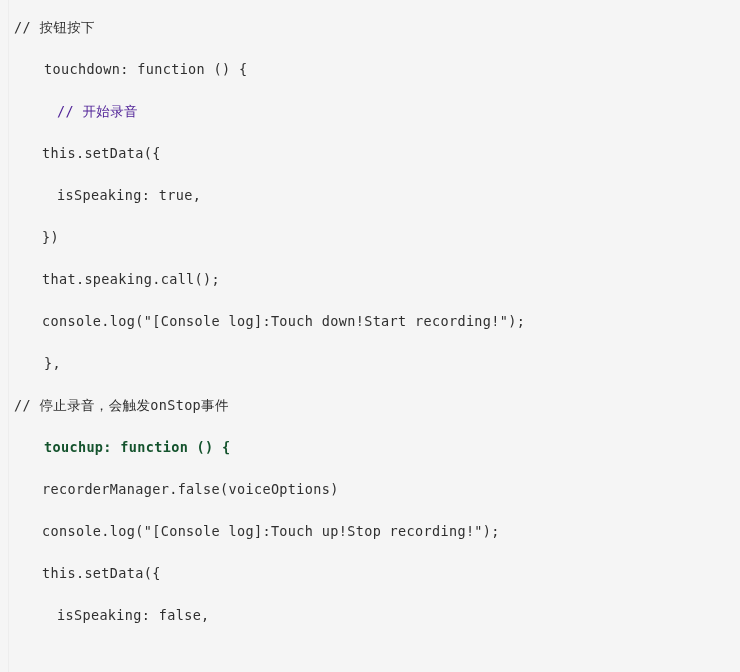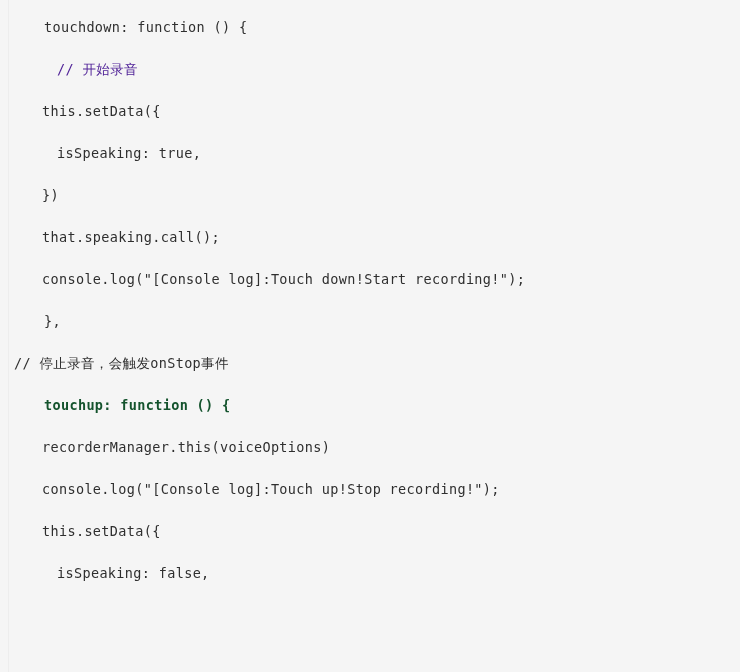--- a/index.html
+++ b/index.html
@@ -61,28 +61,29 @@
   .ind-0 { padding-left: 14px; }
   .ind-1 { padding-left: 44px; }
   .ind-2 { padding-left: 42px; }
   .ind-3 { padding-left: 57px; }
 </style>
 </head>
 <body style="background: rgb(245, 245, 245);">
 
 <div id="code-block" style="background: rgb(245, 245, 245);">
   <div class="code-lines">
+      <div class="code-line ind-0" style="color: rgb(47, 47, 47);">// 按钮按下</div>
       <div class="code-line ind-1" style="color: rgb(47, 47, 47);">touchdown: function () {</div>
       <div class="code-line ind-3" style="color: #4c1d95;">// 开始录音</div>
       <div class="code-line ind-2" style="color: rgb(47, 47, 47);">this.setData({</div>
       <div class="code-line ind-3" style="color: rgb(47, 47, 47);">isSpeaking: true,</div>
       <div class="code-line ind-2" style="color: rgb(47, 47, 47);">})</div>
       <div class="code-line ind-2" style="color: rgb(47, 47, 47);">that.speaking.call();</div>
       <div class="code-line ind-2" style="color: rgb(47, 47, 47);">console.log("[Console log]:Touch down!Start recording!");</div>
       <div class="code-line ind-1" style="color: rgb(47, 47, 47);">},</div>
       <div class="code-line ind-0" style="color: rgb(47, 47, 47);">// 停止录音，会触发onStop事件</div>
       <div class="code-line ind-1" style="color: #14532d; font-weight: bold;">touchup: function () {</div>
-      <div class="code-line ind-2" style="color: rgb(47, 47, 47);">recorderManager.this(voiceOptions)</div>
+      <div class="code-line ind-2" style="color: rgb(47, 47, 47);">recorderManager.false(voiceOptions)</div>
       <div class="code-line ind-2" style="color: rgb(47, 47, 47);">console.log("[Console log]:Touch up!Stop recording!");</div>
       <div class="code-line ind-2" style="color: rgb(47, 47, 47);">this.setData({</div>
       <div class="code-line ind-3" style="color: rgb(47, 47, 47);">isSpeaking: false,</div>
     </div>
 </div>
 
 </body></html>

